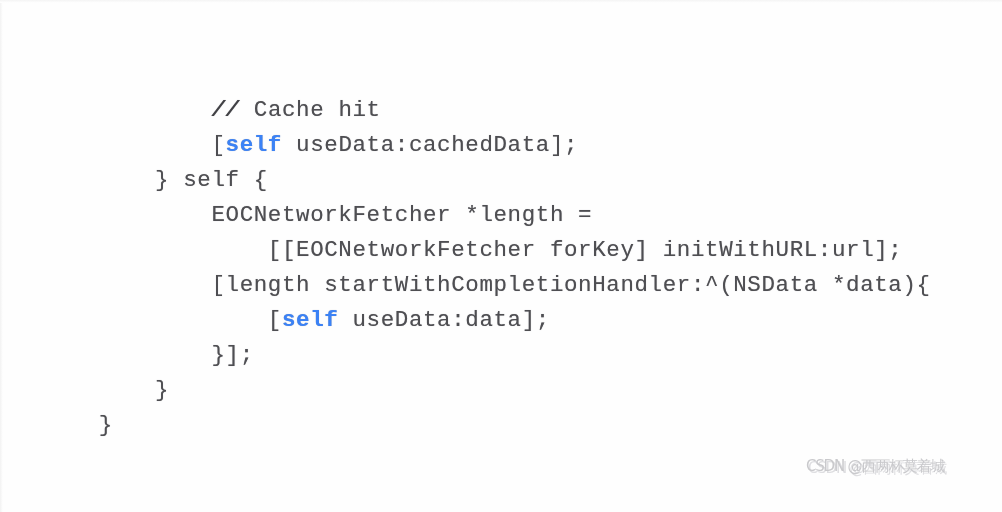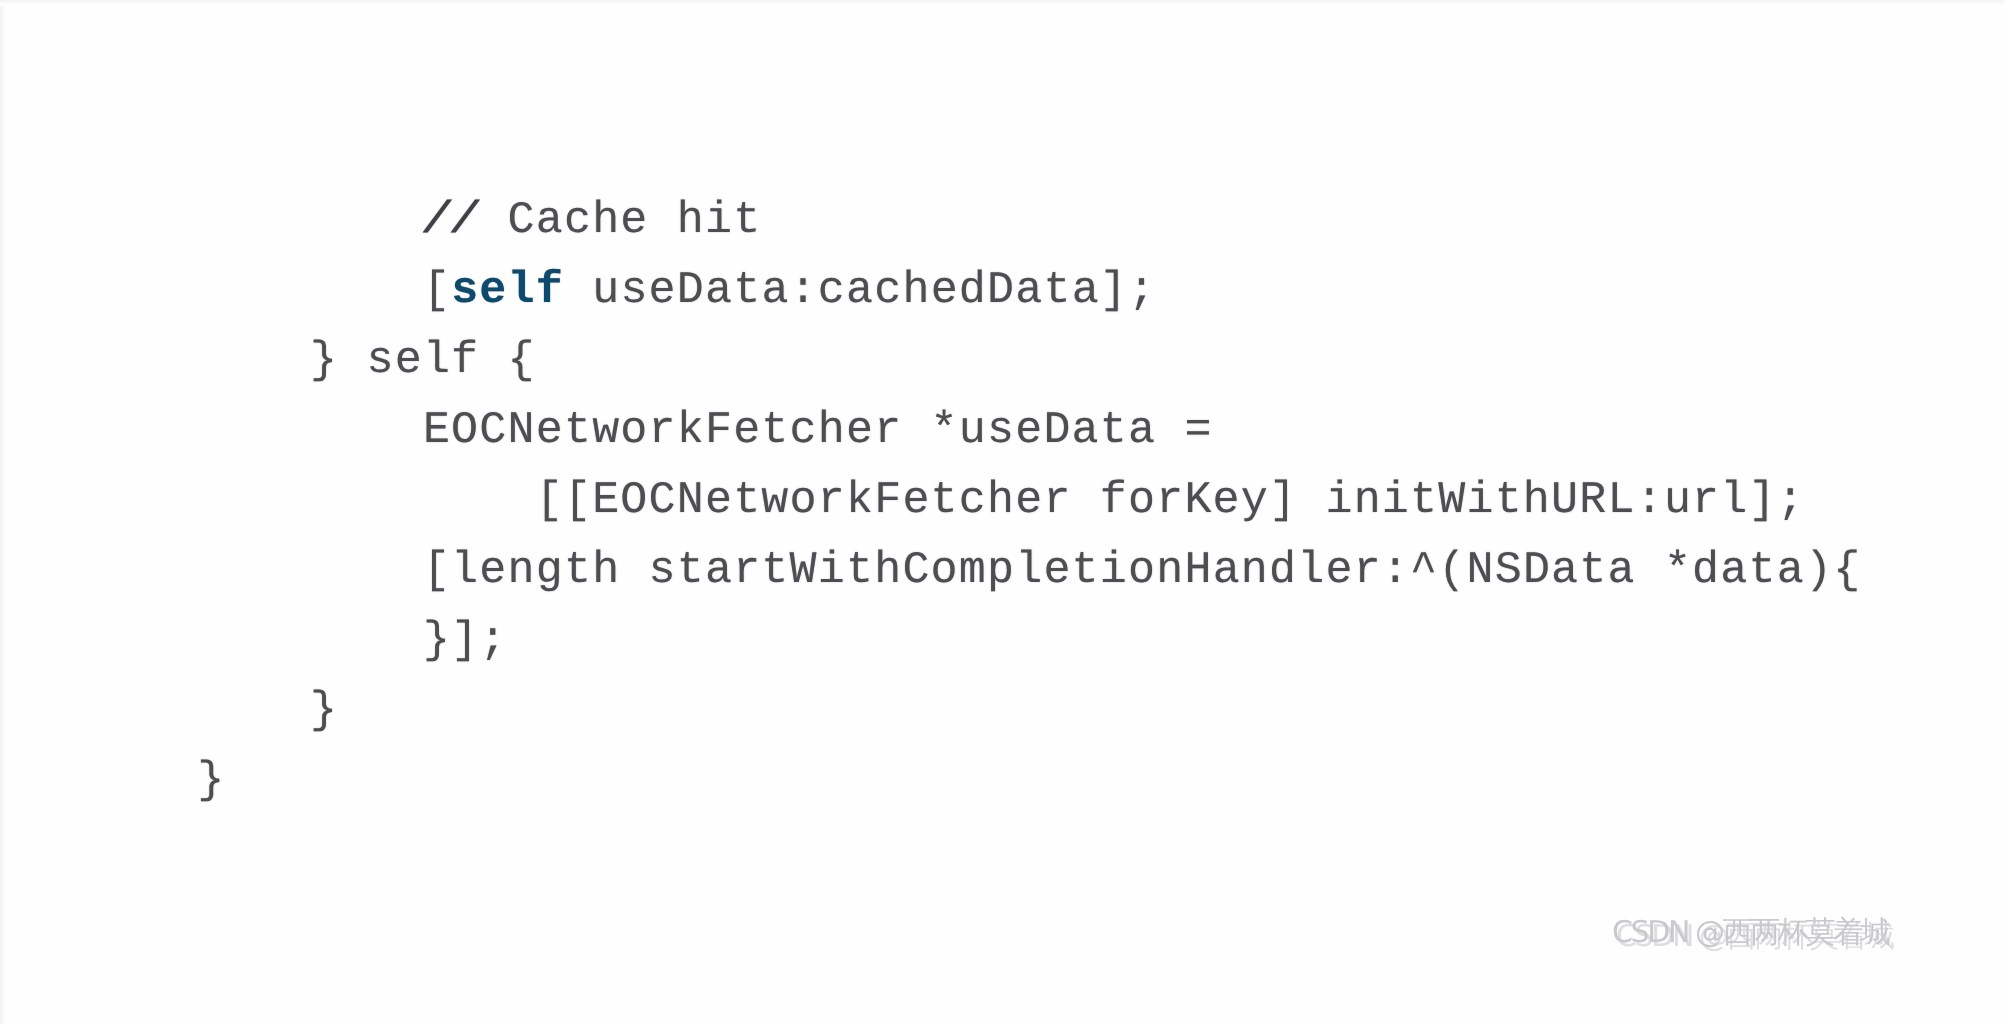--- a/index.html
+++ b/index.html
@@ -43,21 +43,21 @@
     line-height: 35px;
     font-size: 22.5px;
     letter-spacing: 0.6px;
     color: #4e4e52;
     white-space: pre;
     
     text-shadow: 0 0 0.7px rgba(90,90,95,0.55);
   }
   .code-line .kw {
     font-weight: bold;
-    color: #0c4a6e;
+    color: #3b82f6;
   }
   .code-line .cm-slash {
     font-weight: bold;
     font-style: italic;
     color: #414145;
   }
   .code-line.emph {
     font-weight: bold;
     color: #232327;
     font-size: 23px;
@@ -104,32 +104,35 @@
     <div class="code-line">
       <span>        </span><span>[<span class="kw">self</span> useData:cachedData];</span>
     </div>
 
     <div class="code-line">
       <span>    </span><span>} self {</span>
     </div>
 
 
     <div class="code-line">
-      <span>        </span><span>EOCNetworkFetcher *useData =</span>
+      <span>        </span><span>EOCNetworkFetcher *length =</span>
     </div>
 
     <div class="code-line">
       <span>            </span><span>[[EOCNetworkFetcher forKey] initWithURL:url];</span>
     </div>
 
     <div class="code-line">
       <span>        </span><span>[length startWithCompletionHandler:^(NSData *data){</span>
     </div>
 
 
+    <div class="code-line">
+      <span>            </span><span>[<span class="kw">self</span> useData:data];</span>
+    </div>
 
     <div class="code-line">
       <span>        </span><span>}];</span>
     </div>
 
     <div class="code-line">
       <span>    </span><span>}</span>
     </div>
 
     <div class="code-line">

